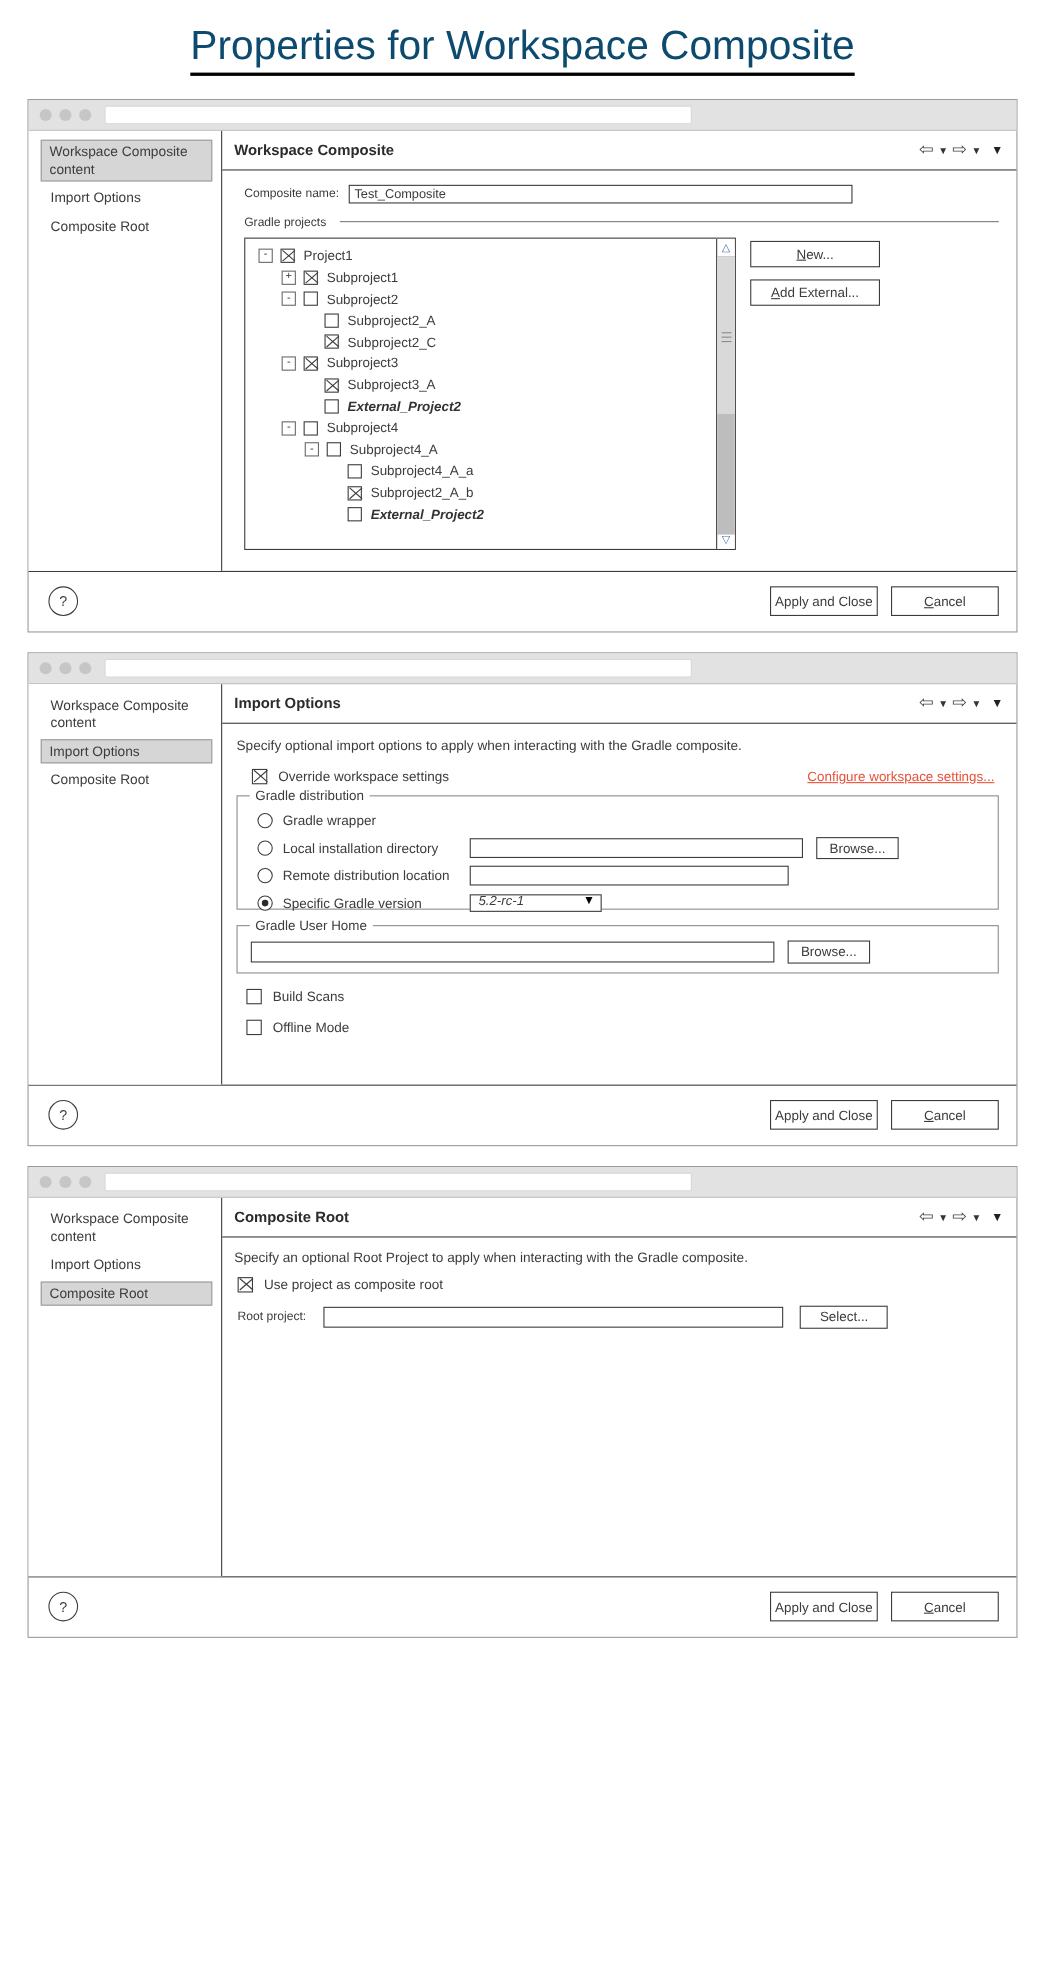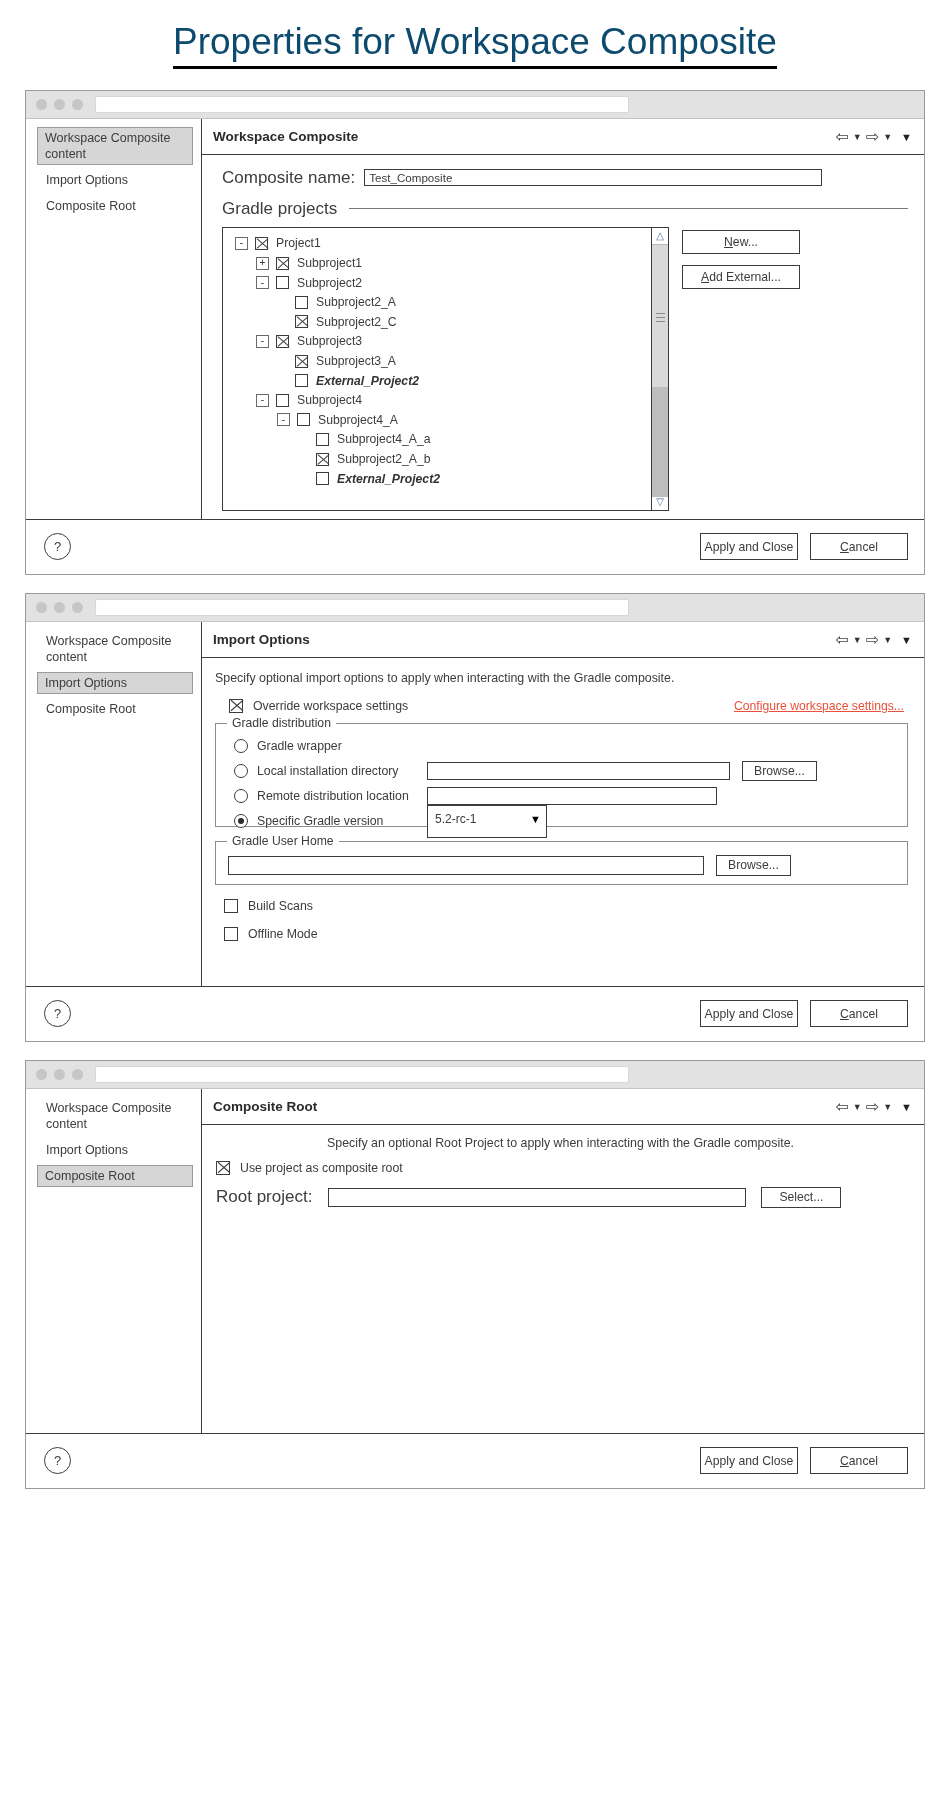--- a/index.html
+++ b/index.html
@@ -83,21 +83,21 @@
   .nav-icons{display:flex;align-items:center;gap:4px;color:#555;font-size:13px;}
   .nav-icons .arrow{font-size:16px;line-height:1;color:#444;}
   .nav-icons .caret{font-size:9px;color:#333;}
   .nav-icons .caret-big{font-size:11px;color:#222;margin-left:5px;}
 
   .content-body{padding:13px 16px 0 20px;}
   .intro{font-size:12.4px;margin:0 0 13px 2px;color:#3c3c3c;}
 
   
   .field-row{display:flex;align-items:center;margin-bottom:11px;}
-  .field-label{font-size:17px;color:#3c3c3c;}
+  .field-label{font-size:11px;color:#3c3c3c;}
   .textinput{
     border:1px solid #3c3c3c;background:#fff;height:17px;
     font-size:11.6px;color:#3c3c3c;padding:1px 4px;box-sizing:border-box;
     font-family:"Liberation Sans",sans-serif;
   }
   .group-title-row{display:flex;align-items:center;gap:12px;margin-bottom:8px;}
   .group-title-row .rule{flex:1;height:1px;background:#7a7a7a;}
 
   
   .tree-wrap{display:flex;align-items:flex-start;gap:13px;}
@@ -184,22 +184,22 @@
   .radio.on::after{
     content:"";position:absolute;left:3px;top:3px;width:6px;height:6px;border-radius:50%;background:#2b2b2b;
   }
   .radio-label{font-size:12.3px;color:#3c3c3c;}
   .chk-row{display:flex;align-items:center;margin:0 0 12px 4px;}
   .chk-row .cbl{font-size:12.3px;color:#3c3c3c;}
   .link{
     color:#e8503a;text-decoration:underline;font-size:12.2px;cursor:pointer;
   }
   .select{
-    border:1px solid #3c3c3c;height:33px;background:#fff;display:flex;align-items:center;
-    justify-content:space-between;padding:0 5px 4px 7px;font-size:12px;color:#3c3c3c;box-sizing:border-box;
+    border:1px solid #3c3c3c;height:16px;background:#fff;display:flex;align-items:center;
+    justify-content:space-between;padding:0 5px 4px 7px;font-size:12px;color:#3c3c3c;box-sizing:border-box;font-style:italic;
   }
   .select .tri{font-size:11px;color:#000;}
   .sq-cb{
     width:14px;height:14px;border:1px solid #3c3c3c;background:#fff;margin-right:10px;flex:none;
     position:relative;box-sizing:border-box;
   }
   .sq-cb.checked::before,.sq-cb.checked::after{
     content:"";position:absolute;left:-1px;top:5.5px;width:16px;height:1px;background:#3c3c3c;
   }
   .sq-cb.checked::before{transform:rotate(41deg);}
@@ -494,21 +494,21 @@
           <div class="nav-icons">
             <span class="arrow">⇦</span>
             <span class="caret">▼</span>
             <span class="arrow">⇨</span>
             <span class="caret">▼</span>
             <span class="caret-big">▼</span>
           </div>
         </div>
 
         <div class="content-body" style="padding:11px 16px 0 11px;">
-          <div class="intro" style="margin-bottom:11px;margin-left:0;text-align:center;">Specify an optional Root Project to apply when interacting with the Gradle composite.</div>
+          <div class="intro" style="margin-bottom:11px;margin-left:0;">Specify an optional Root Project to apply when interacting with the Gradle composite.</div>
 
           <div class="chk-row" style="margin:0 0 12px 3px;">
             <span class="sq-cb checked"></span>
             <span class="cbl">Use project as composite root</span>
           </div>
 
           <div class="field-row" style="margin-left:3px;">
             <span class="field-label" style="margin-right:16px;">Root project:</span>
             <span class="textinput" style="width:418px;height:19px;"></span>
             <span class="btn" style="width:80px;height:21px;margin-left:15px;">Select...</span>

